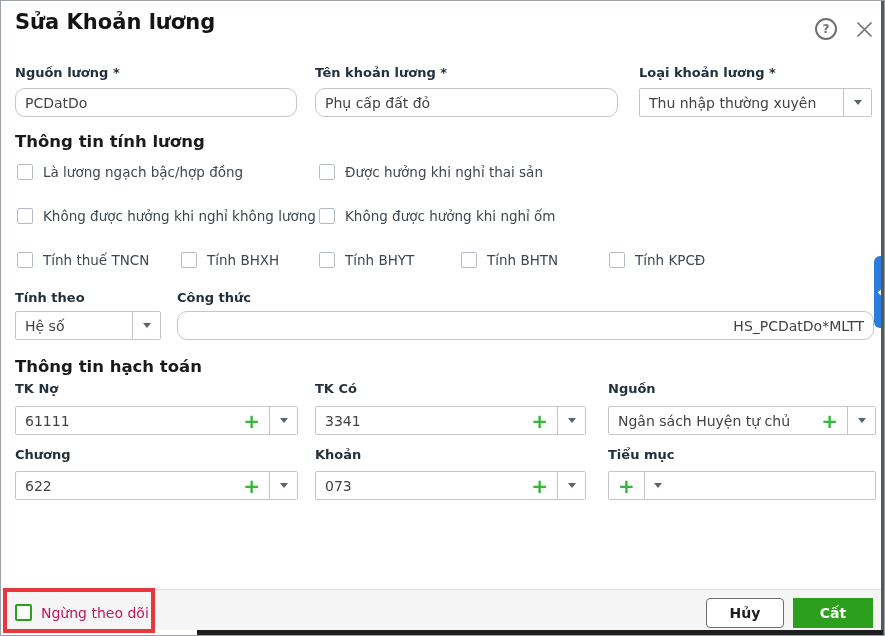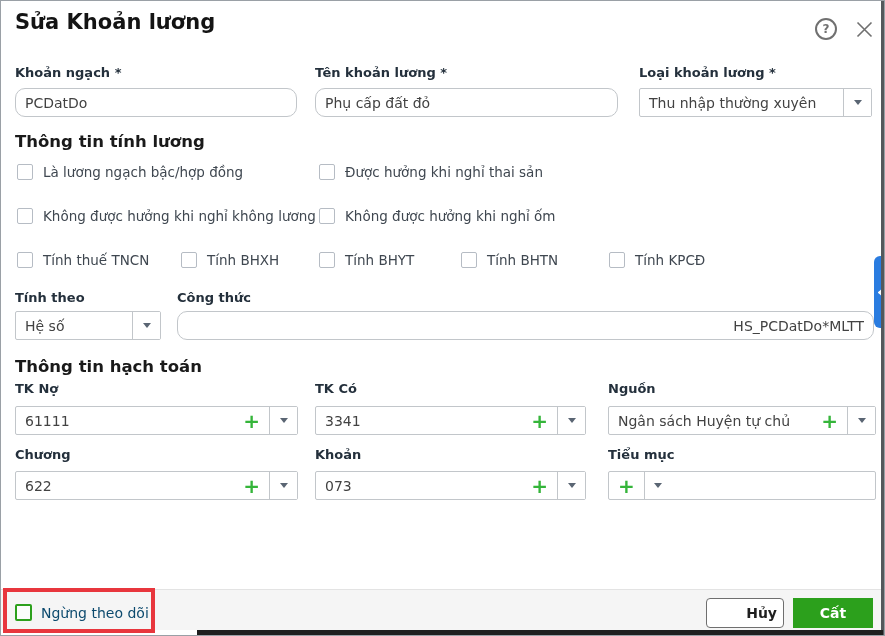--- a/index.html
+++ b/index.html
@@ -28,45 +28,45 @@
   .aseg{width:28px;border-left:1px solid #c2c6ca;display:flex;align-items:center;justify-content:center;background:#fff;cursor:pointer;}
   .tri{width:0;height:0;border-left:4px solid transparent;border-right:4px solid transparent;border-top:5px solid #5a6573;}
   .cb-item{position:absolute;display:flex;align-items:flex-start;gap:10px;cursor:pointer;}
   .cb{width:16px;height:16px;border:1px solid #b6bcc4;border-radius:2px;background:#fff;flex:0 0 auto;}
   .cb-lbl{font-size:13.5px;color:#3f4750;white-space:nowrap;}
   .side-tab{position:absolute;left:873px;top:255px;width:12px;height:72px;background:#2a7ce0;border-radius:6px 0 0 6px;z-index:40;
             display:flex;align-items:center;justify-content:center;cursor:pointer;}
   .chev{width:5px;height:5px;border-left:2px solid #fff;border-bottom:2px solid #fff;transform:rotate(45deg);margin-left:2px;}
   .footer{position:absolute;left:0;top:588px;width:882px;height:41px;background:#f5f5f5;border-top:1px solid #e3e3e3;}
   .btn-cancel{position:absolute;left:705px;top:597px;width:78px;height:30px;background:#fff;border:1px solid #6f6f6f;border-radius:4px;
-              font-family:inherit;font-size:14px;font-weight:bold;color:#1f1f1f;cursor:pointer;text-align:right;}
+              font-family:inherit;font-size:14px;font-weight:bold;color:#1f1f1f;cursor:pointer;}
   .btn-save{position:absolute;left:792px;top:597px;width:80px;height:30px;background:#2ca01c;border:1px solid #2ca01c;border-radius:0;
             font-family:inherit;font-size:14px;font-weight:bold;color:#fff;cursor:pointer;}
   .stop-item{position:absolute;left:14px;top:603px;display:flex;align-items:center;gap:9px;cursor:pointer;z-index:65;}
   .cb-green{width:17px;height:17px;border:2px solid #2ca01c;border-radius:2px;background:#fbfdfb;flex:0 0 auto;}
-  .stop-lbl{font-size:14px;color:#0c4a6e;white-space:nowrap;}
+  .stop-lbl{font-size:14px;color:#be185d;white-space:nowrap;}
   .red-box{position:absolute;left:2px;top:587px;width:152px;height:45px;border:4px solid #e8363d;z-index:70;pointer-events:none;}
 </style>
 </head>
 <body>
 
 <div class="dialog">
 
   <div class="title">Sửa Khoản lương</div>
 
   <div class="help">
     <span>?</span>
   </div>
   <div class="close">
     <svg width="19" height="19" viewBox="0 0 19 19">
         <path d="M2.5 2.5 L16.5 16.5 M16.5 2.5 L2.5 16.5" stroke="#707070" stroke-width="1.6" fill="none"></path>
       </svg>
   </div>
 
-  <div class="lbl" style="left:14px;top:64px">Khoản ngạch *</div>
+  <div class="lbl" style="left:14px;top:64px">Nguồn lương *</div>
   <div class="lbl" style="left:314px;top:64px">Tên khoản lương *</div>
   <div class="lbl" style="left:638px;top:64px">Loại khoản lương *</div>
 
   <input class="tinput" style="left: 14px; top: 87px; width: 282px;" readonly="" value="PCDatDo">
   <input class="tinput" style="left: 314px; top: 87px; width: 303px;" readonly="" value="Phụ cấp đất đỏ">
   <div class="combo" style="left:638px;top:87px;width:233px">
     <div class="cval">Thu nhập thường xuyên</div>
     <div class="aseg">
         <span class="tri"></span>
       </div>

